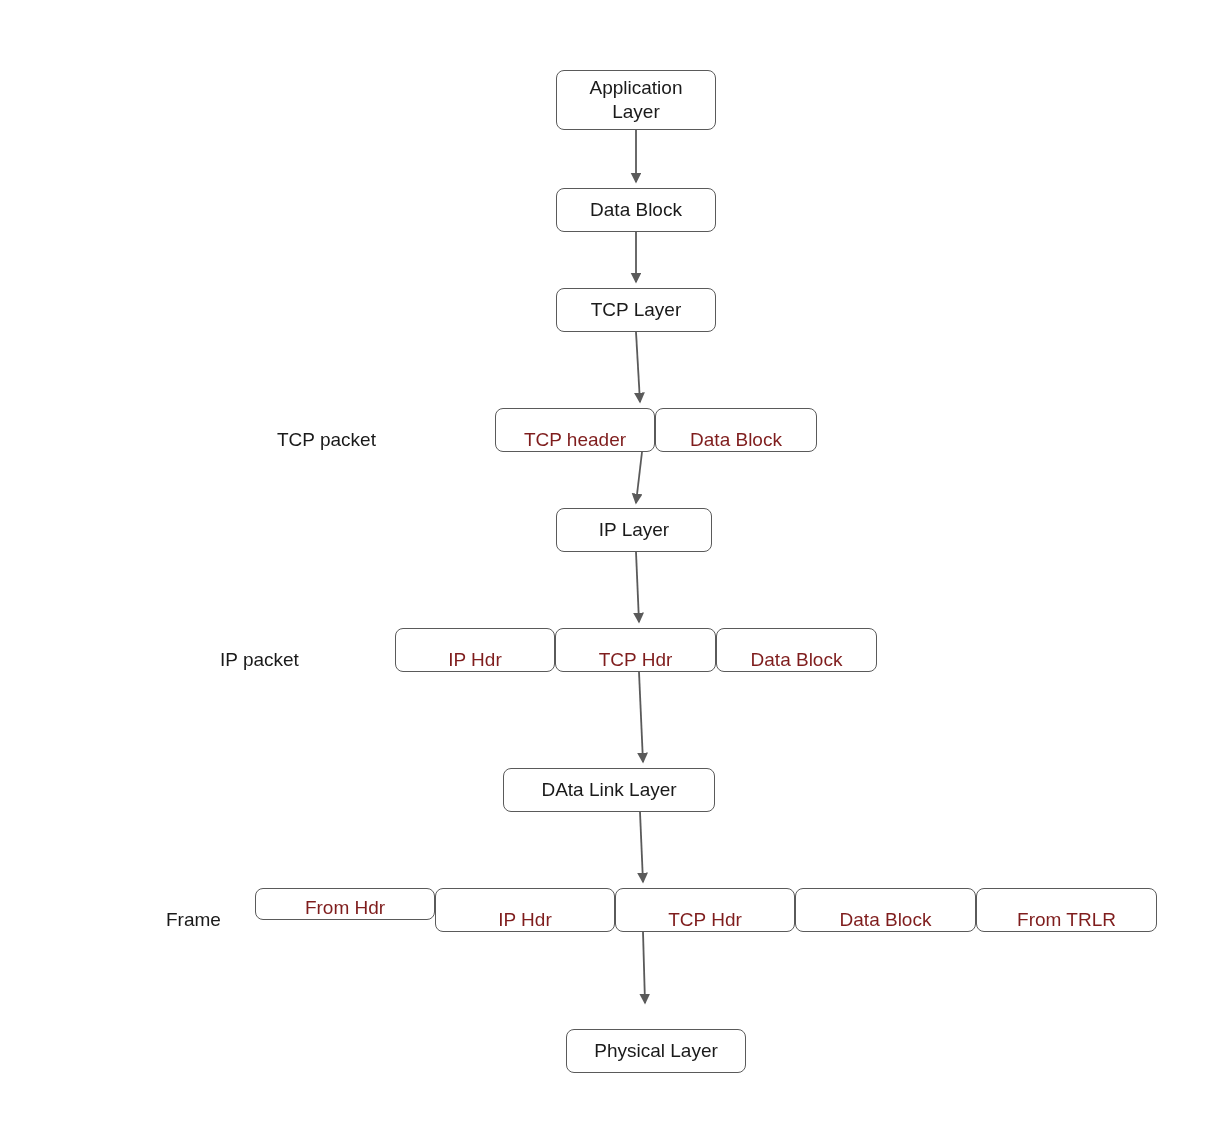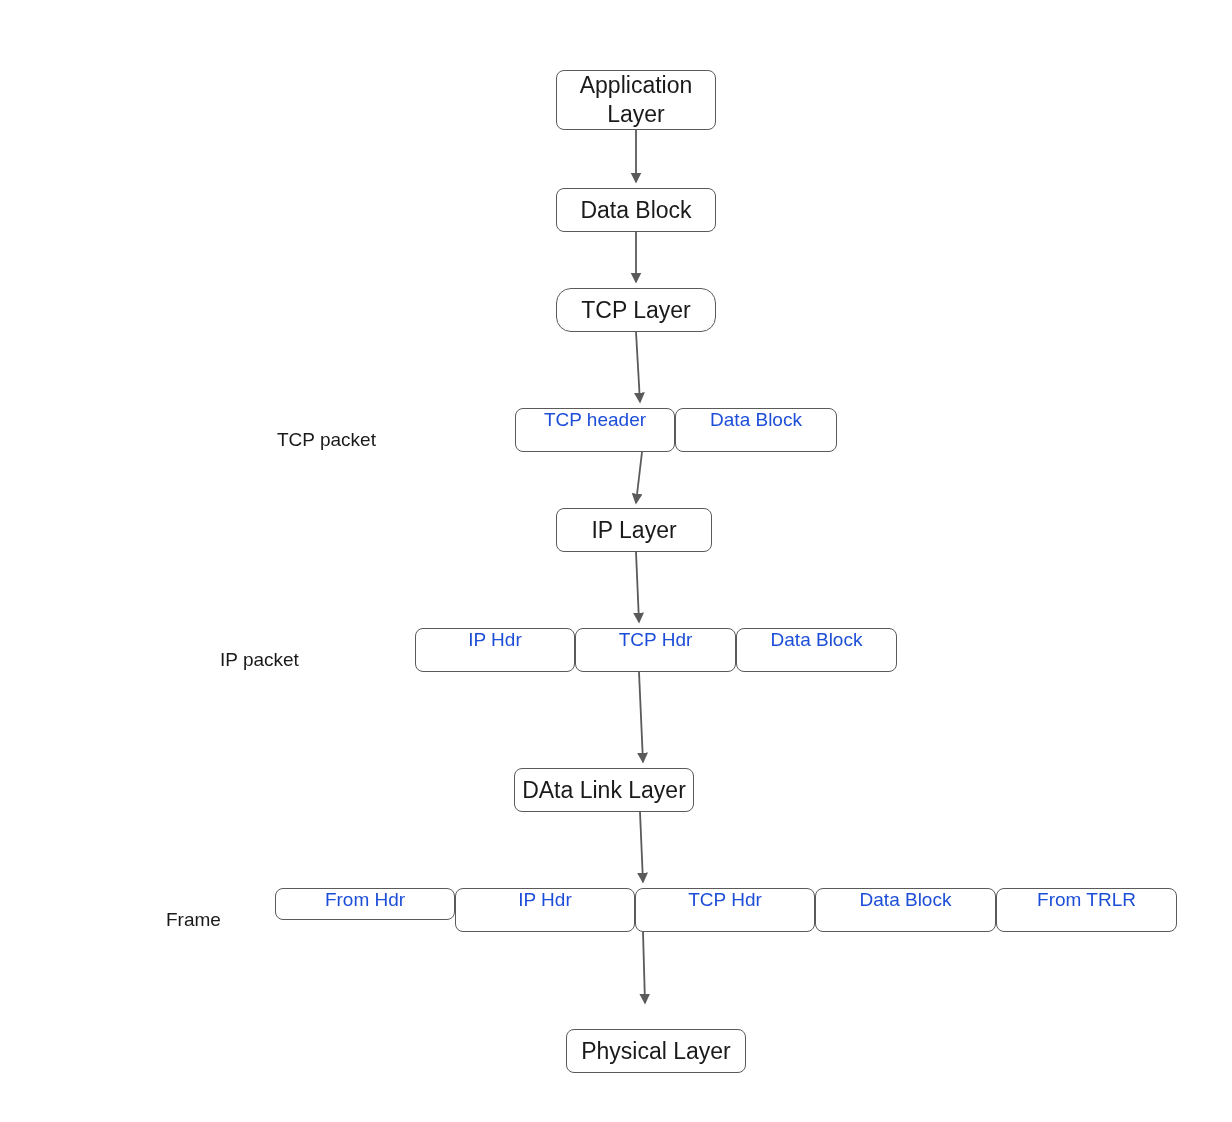--- a/index.html
+++ b/index.html
@@ -21,38 +21,37 @@
   .node {
     position: absolute;
     box-sizing: border-box;
     border: 1.6px solid #5a5a5a;
     border-radius: 8px;
     background: #ffffff;
     display: flex;
     align-items: center;
     justify-content: center;
     text-align: center;
-    font-size: 23px;
+    font-size: 19px;
     line-height: 1.25;
     color: #1a1a1a;
     white-space: pre-line;
   }
   .seg {
     position: absolute;
     box-sizing: border-box;
     border: 1.6px solid #5a5a5a;
     border-radius: 8px;
     background: #ffffff;
     display: flex;
-    align-items: flex-start;
+    align-items: flex-end;
     justify-content: center;
     text-align: center;
     font-size: 19px;
-    color: #1d4ed8;
-    margin-left: 20px;
+    color: #7f1d1d;
   }
   .side-label {
     position: absolute;
     font-size: 19px;
     color: #1a1a1a;
     white-space: nowrap;
     margin-top: 11px;
   }
   svg.arrows {
     position: absolute;
@@ -88,21 +87,21 @@
 
   <div class="node" style="left:556px; top:70px; width:160px; height:60px;">
     <span>Application
 Layer</span>
   </div>
 
   <div class="node" style="left:556px; top:188px; width:160px; height:44px;">
     <span>Data Block</span>
   </div>
 
-  <div class="node" style="left:556px; top:288px; width:160px; height:44px;border-radius:15px;">
+  <div class="node" style="left:556px; top:288px; width:160px; height:44px;">
     <span>TCP Layer</span>
   </div>
 
   <div class="side-label" style="left:277px; top:418px;">
     <span>TCP packet</span>
   </div>
   <div class="seg" style="left:495px; top:408px; width:160px; height:44px;">
     <span>TCP header</span>
   </div>
   <div class="seg" style="left:655px; top:408px; width:162px; height:44px;">
@@ -119,21 +118,21 @@
   <div class="seg" style="left:395px; top:628px; width:160px; height:44px;">
     <span>IP Hdr</span>
   </div>
   <div class="seg" style="left:555px; top:628px; width:161px; height:44px;">
     <span>TCP Hdr</span>
   </div>
   <div class="seg" style="left:716px; top:628px; width:161px; height:44px;">
     <span>Data Block</span>
   </div>
 
-  <div class="node" style="left:514px; top:768px; width:180px; height:44px;">
+  <div class="node" style="left:503px; top:768px; width:212px; height:44px;">
     <span>DAta Link Layer</span>
   </div>
 
   <div class="side-label" style="left:166px; top:898px;">
     <span>Frame</span>
   </div>
   <div class="seg" style="left:255px; top:888px; width:180px; height:32px;">
     <span>From Hdr</span>
   </div>
   <div class="seg" style="left:435px; top:888px; width:180px; height:44px;">

